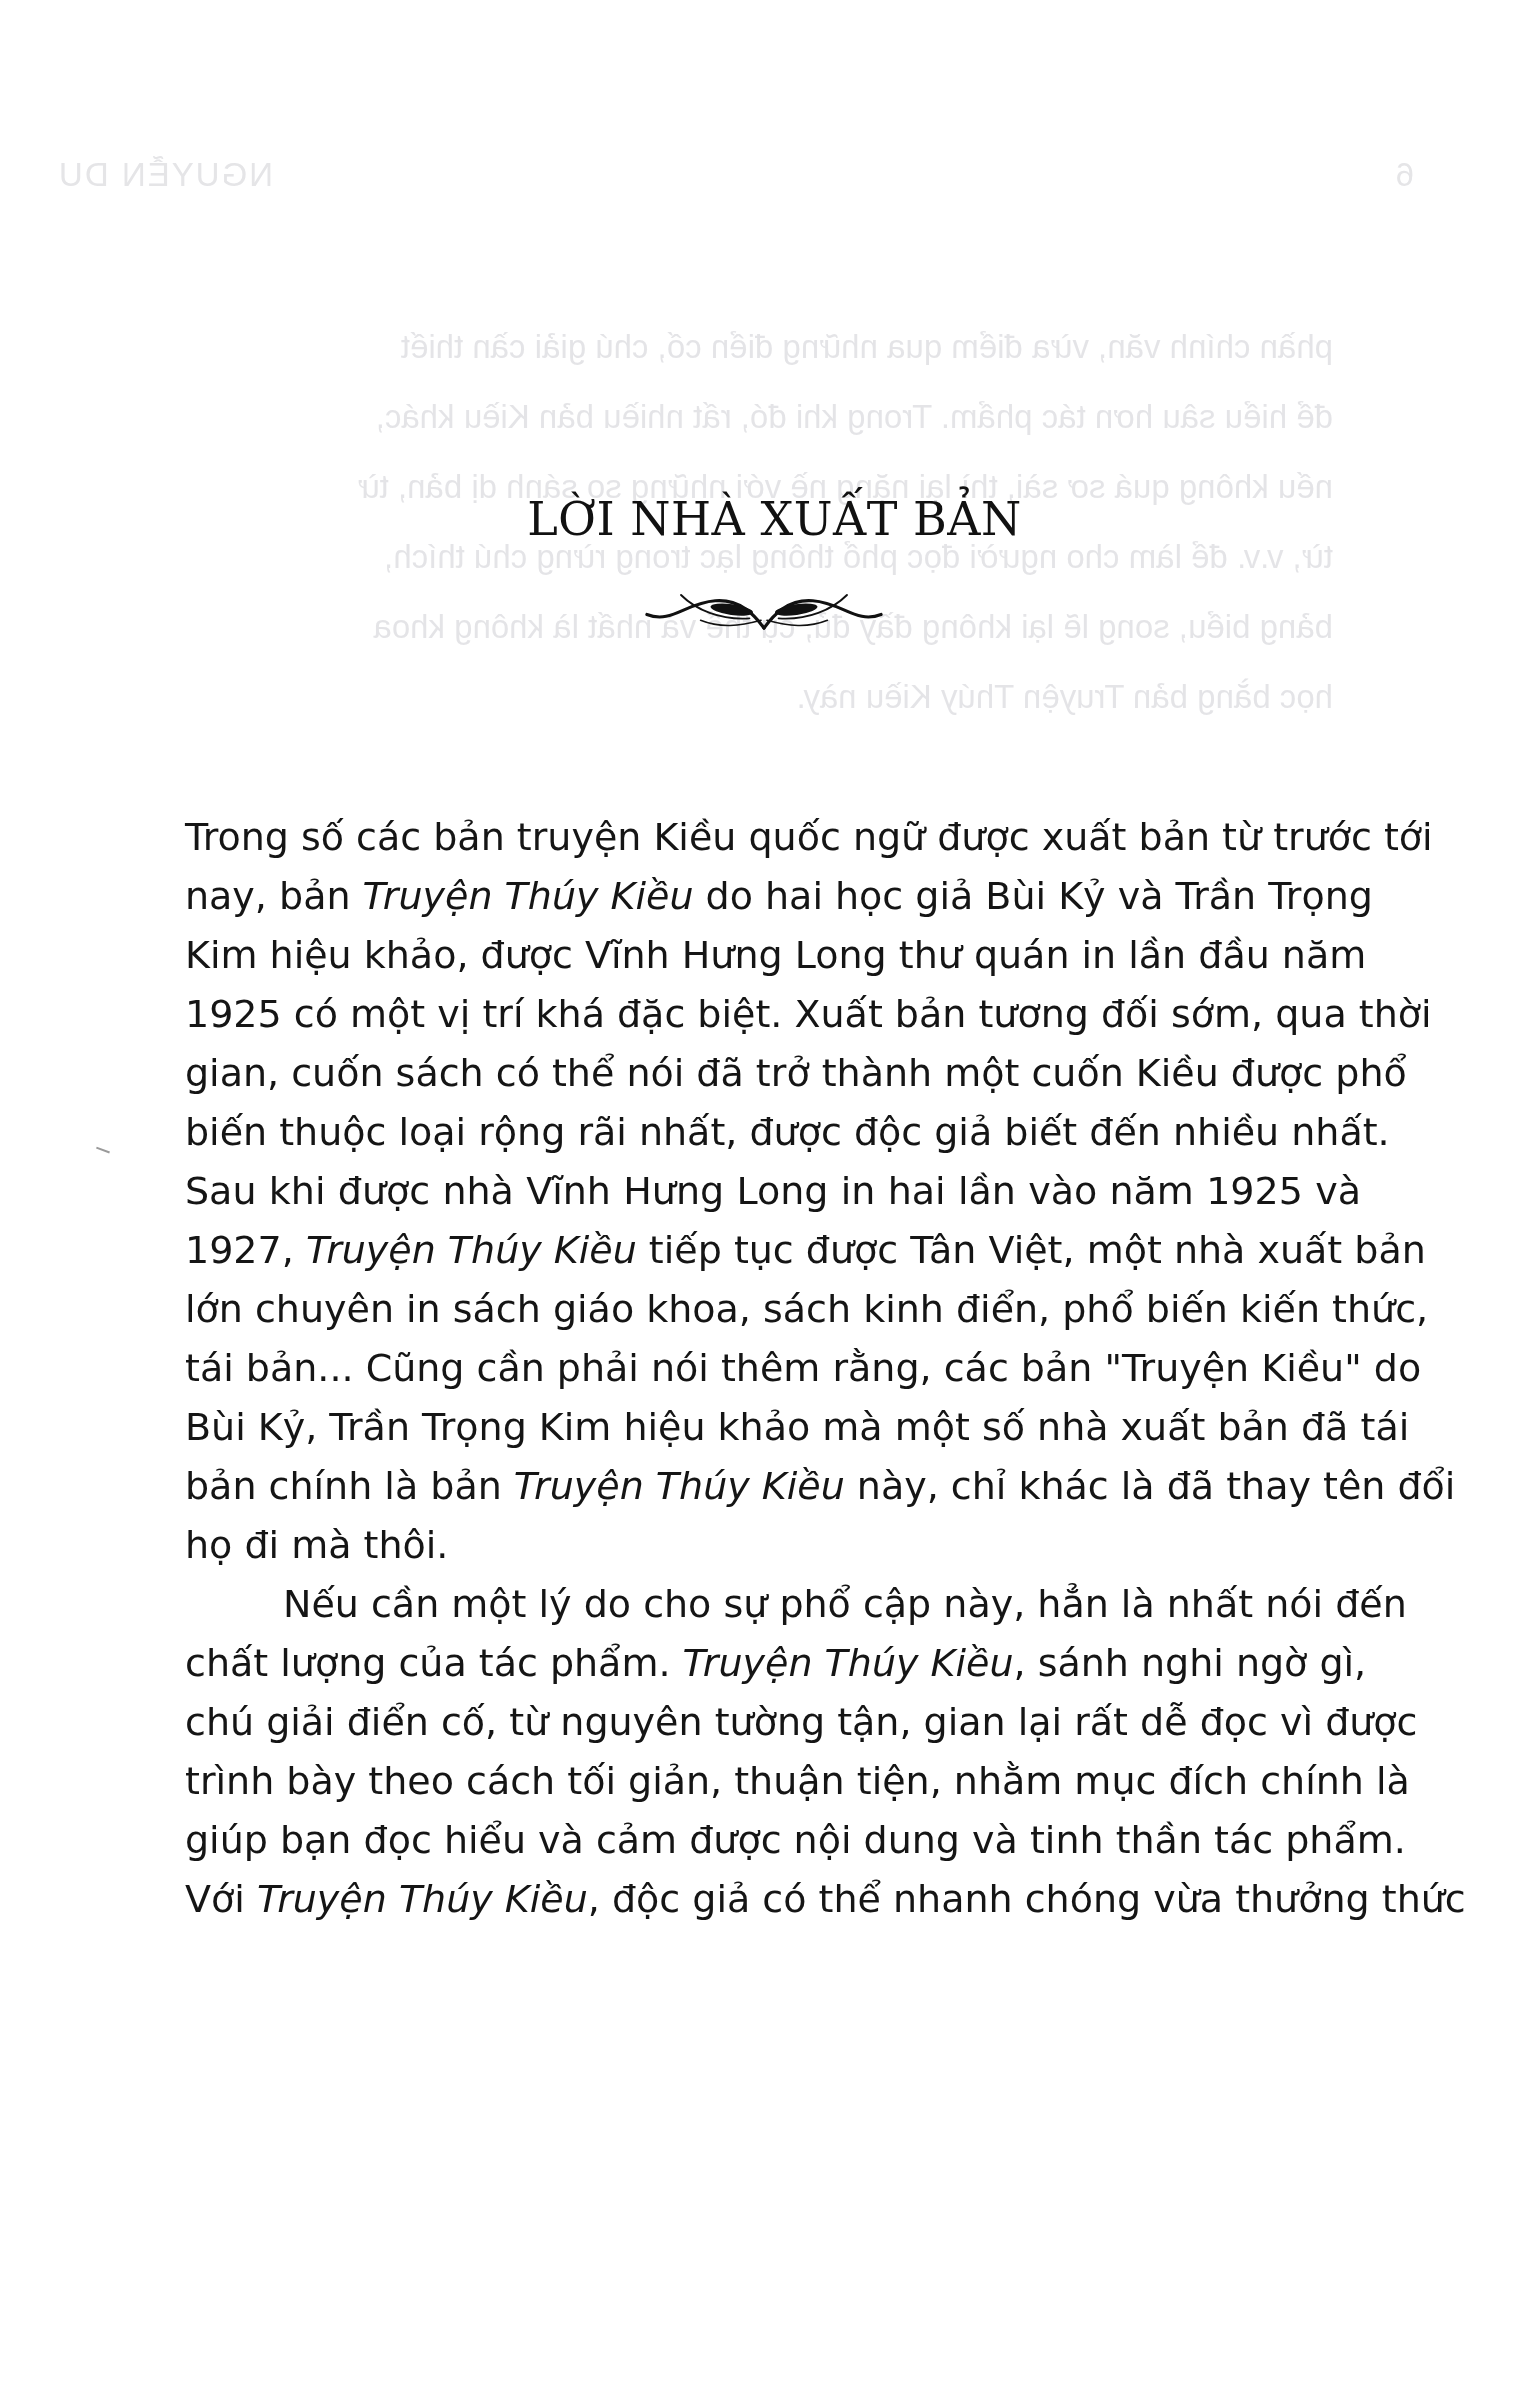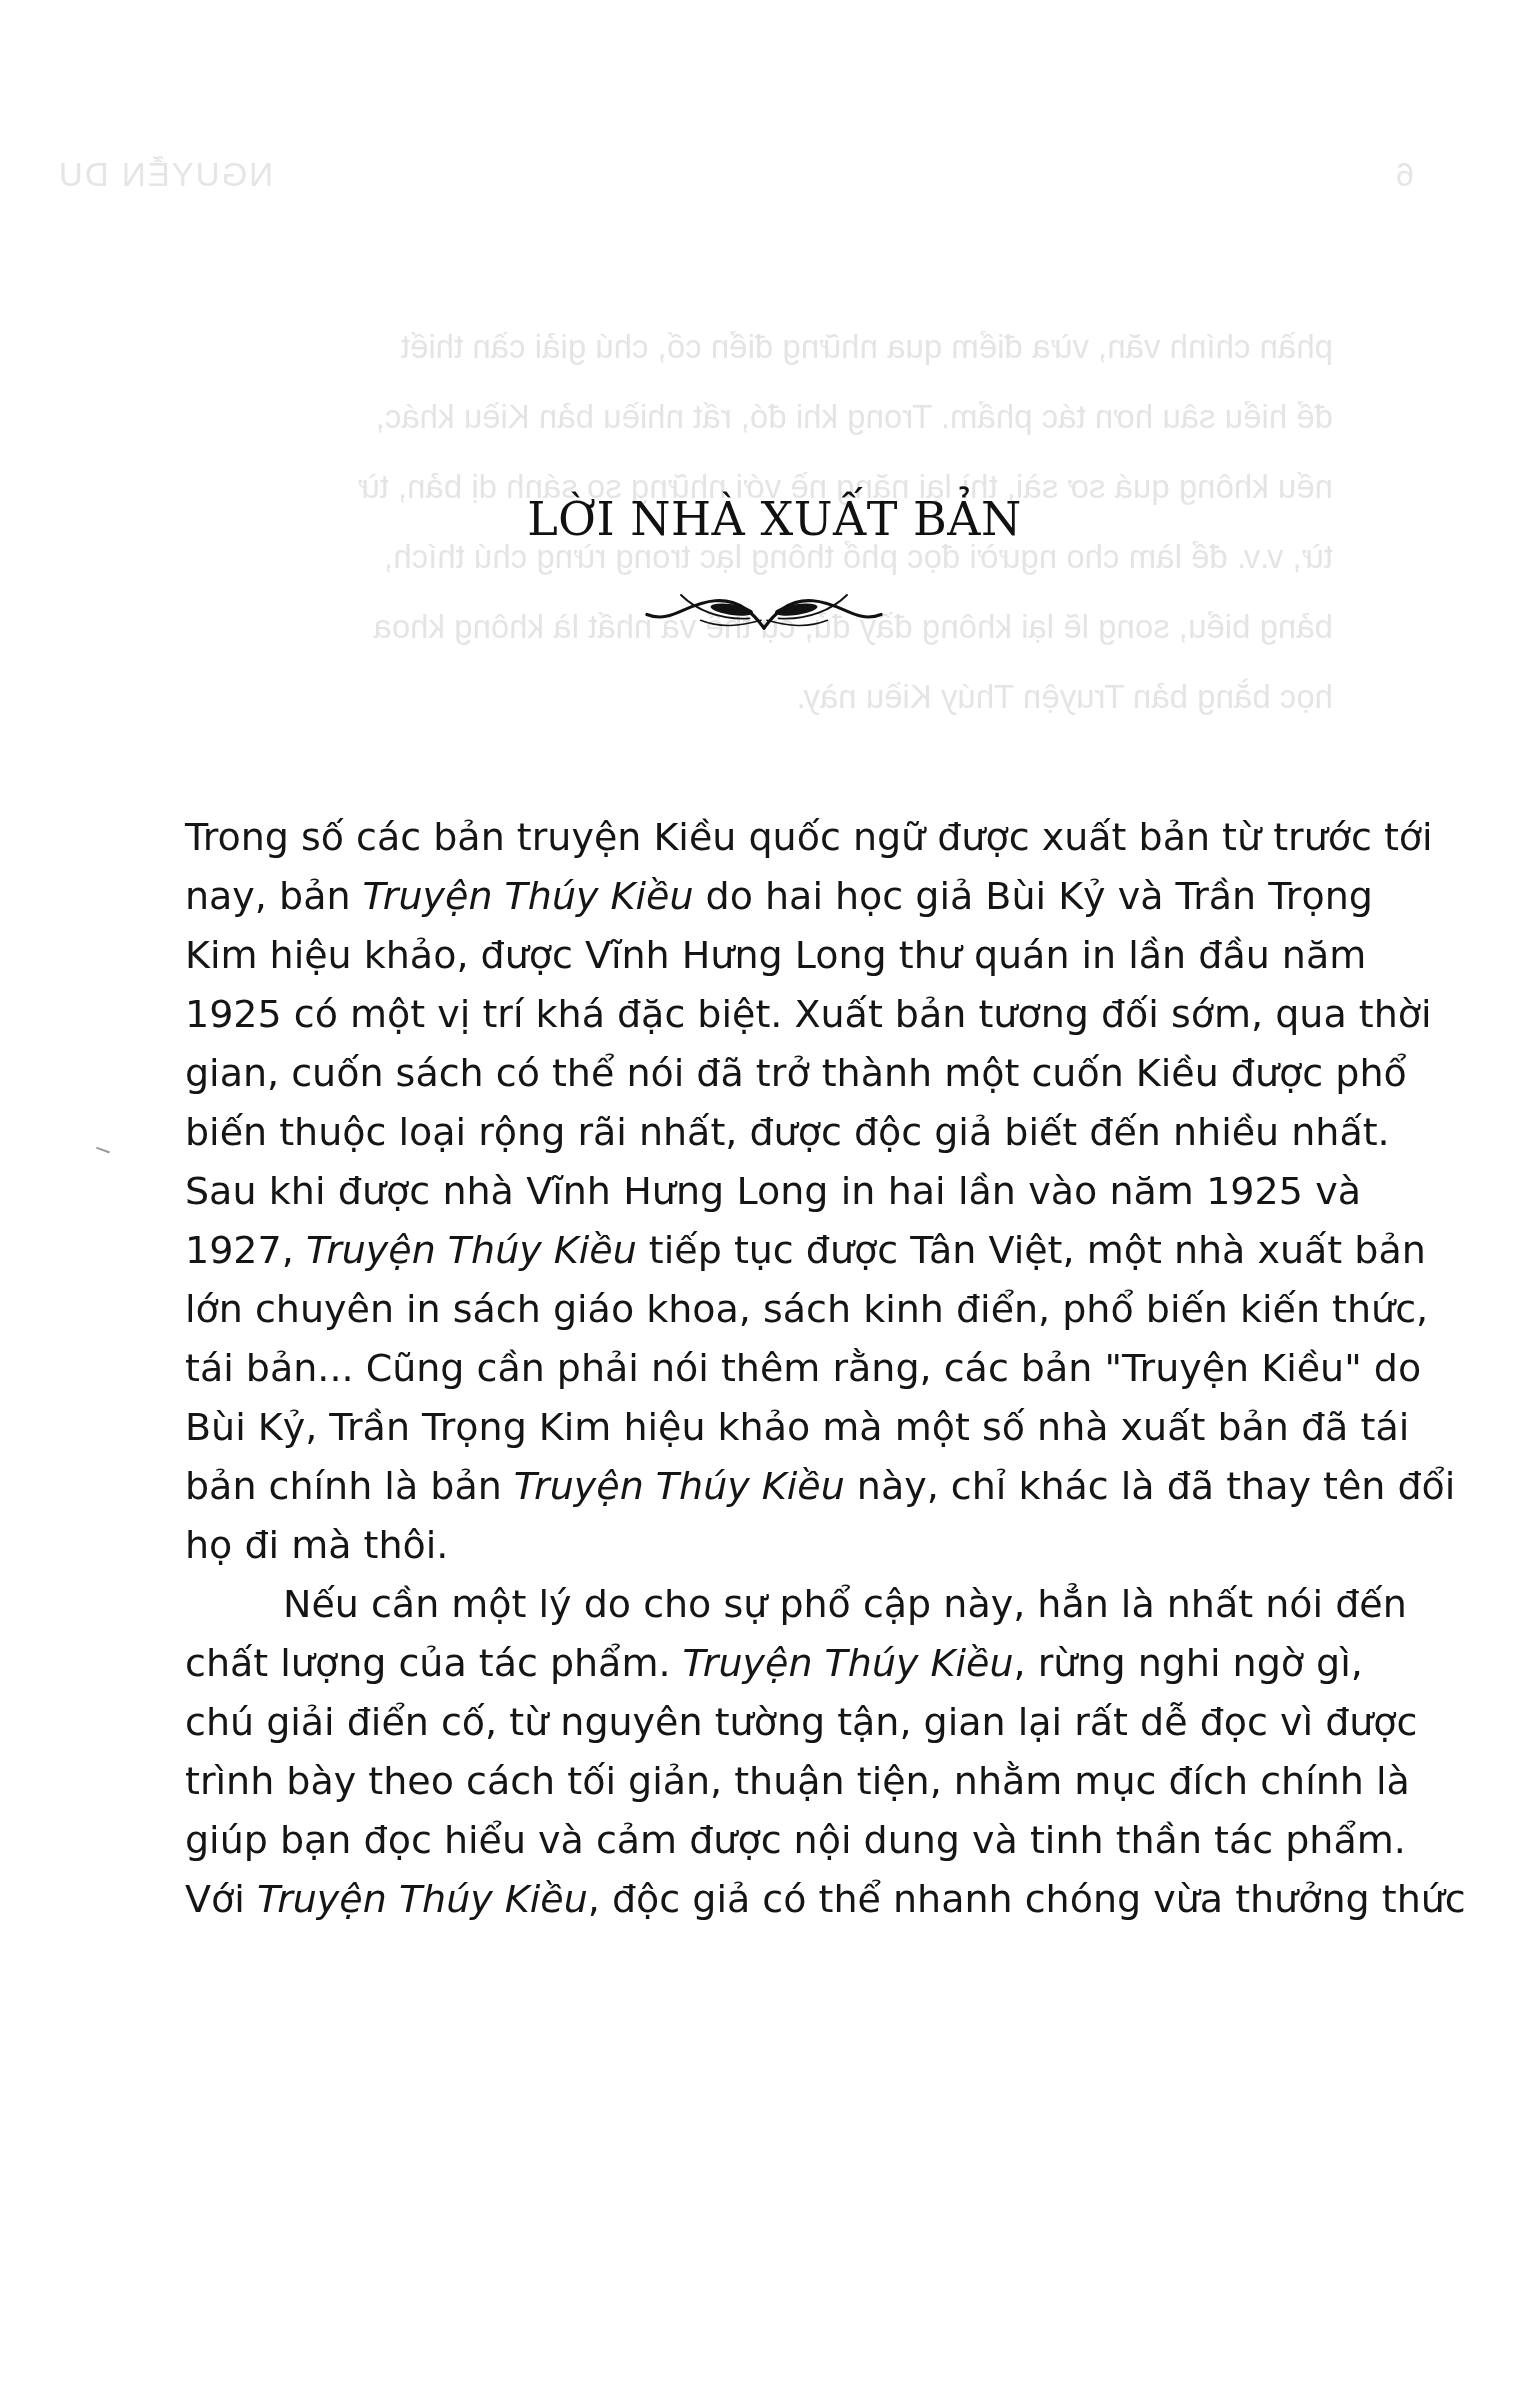--- a/index.html
+++ b/index.html
@@ -71,19 +71,19 @@
     <div class="line"><span>gian, cuốn sách có thể nói đã trở thành một cuốn Kiều được phổ</span></div>
     <div class="line"><span>biến thuộc loại rộng rãi nhất, được độc giả biết đến nhiều nhất.</span></div>
     <div class="line"><span>Sau khi được nhà Vĩnh Hưng Long in hai lần vào năm 1925 và</span></div>
     <div class="line"><span>1927, </span><i>Truyện Thúy Kiều</i><span> tiếp tục được Tân Việt, một nhà xuất bản</span></div>
     <div class="line"><span>lớn chuyên in sách giáo khoa, sách kinh điển, phổ biến kiến thức,</span></div>
     <div class="line"><span>tái bản... Cũng cần phải nói thêm rằng, các bản "Truyện Kiều" do</span></div>
     <div class="line"><span>Bùi Kỷ, Trần Trọng Kim hiệu khảo mà một số nhà xuất bản đã tái</span></div>
     <div class="line"><span>bản chính là bản </span><i>Truyện Thúy Kiều</i><span> này, chỉ khác là đã thay tên đổi</span></div>
     <div class="line last"><span>họ đi mà thôi.</span></div>
     <div class="line indent"><span>Nếu cần một lý do cho sự phổ cập này, hẳn là nhất nói đến</span></div>
-    <div class="line"><span>chất lượng của tác phẩm. </span><i>Truyện Thúy Kiều</i><span>, rừng nghi ngờ gì,</span></div>
+    <div class="line"><span>chất lượng của tác phẩm. </span><i>Truyện Thúy Kiều</i><span>, sánh nghi ngờ gì,</span></div>
     <div class="line"><span>chú giải điển cố, từ nguyên tường tận, gian lại rất dễ đọc vì được</span></div>
     <div class="line"><span>trình bày theo cách tối giản, thuận tiện, nhằm mục đích chính là</span></div>
     <div class="line"><span>giúp bạn đọc hiểu và cảm được nội dung và tinh thần tác phẩm.</span></div>
     <div class="line"><span>Với </span><i>Truyện Thúy Kiều</i><span>, độc giả có thể nhanh chóng vừa thưởng thức</span></div>
   </div>
 
 
 </body></html>

